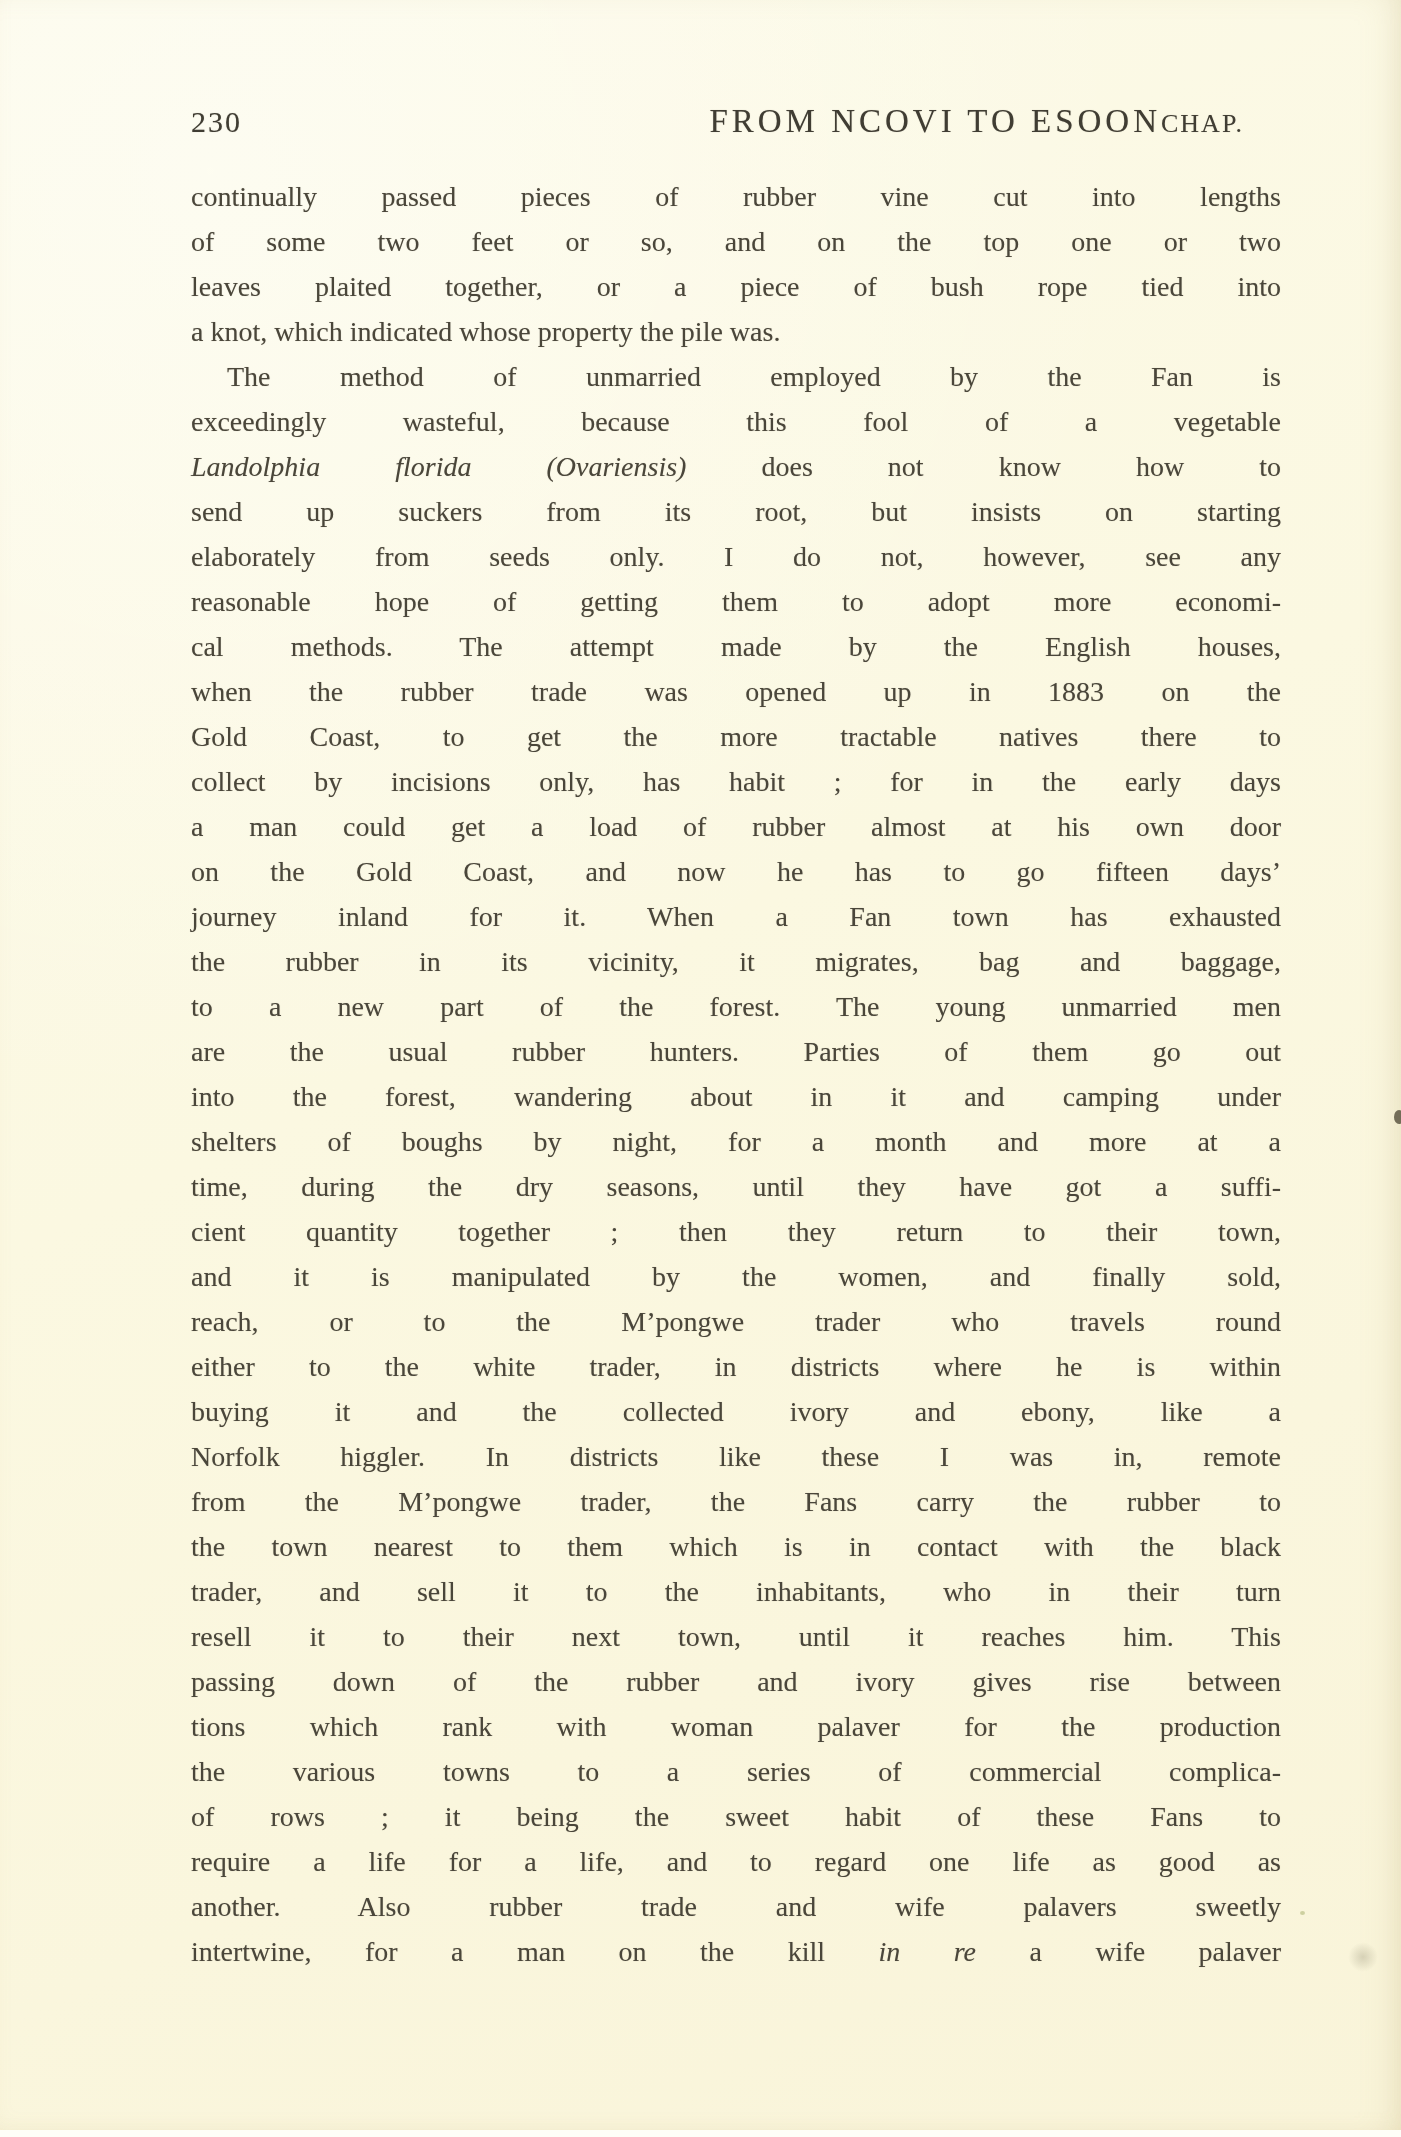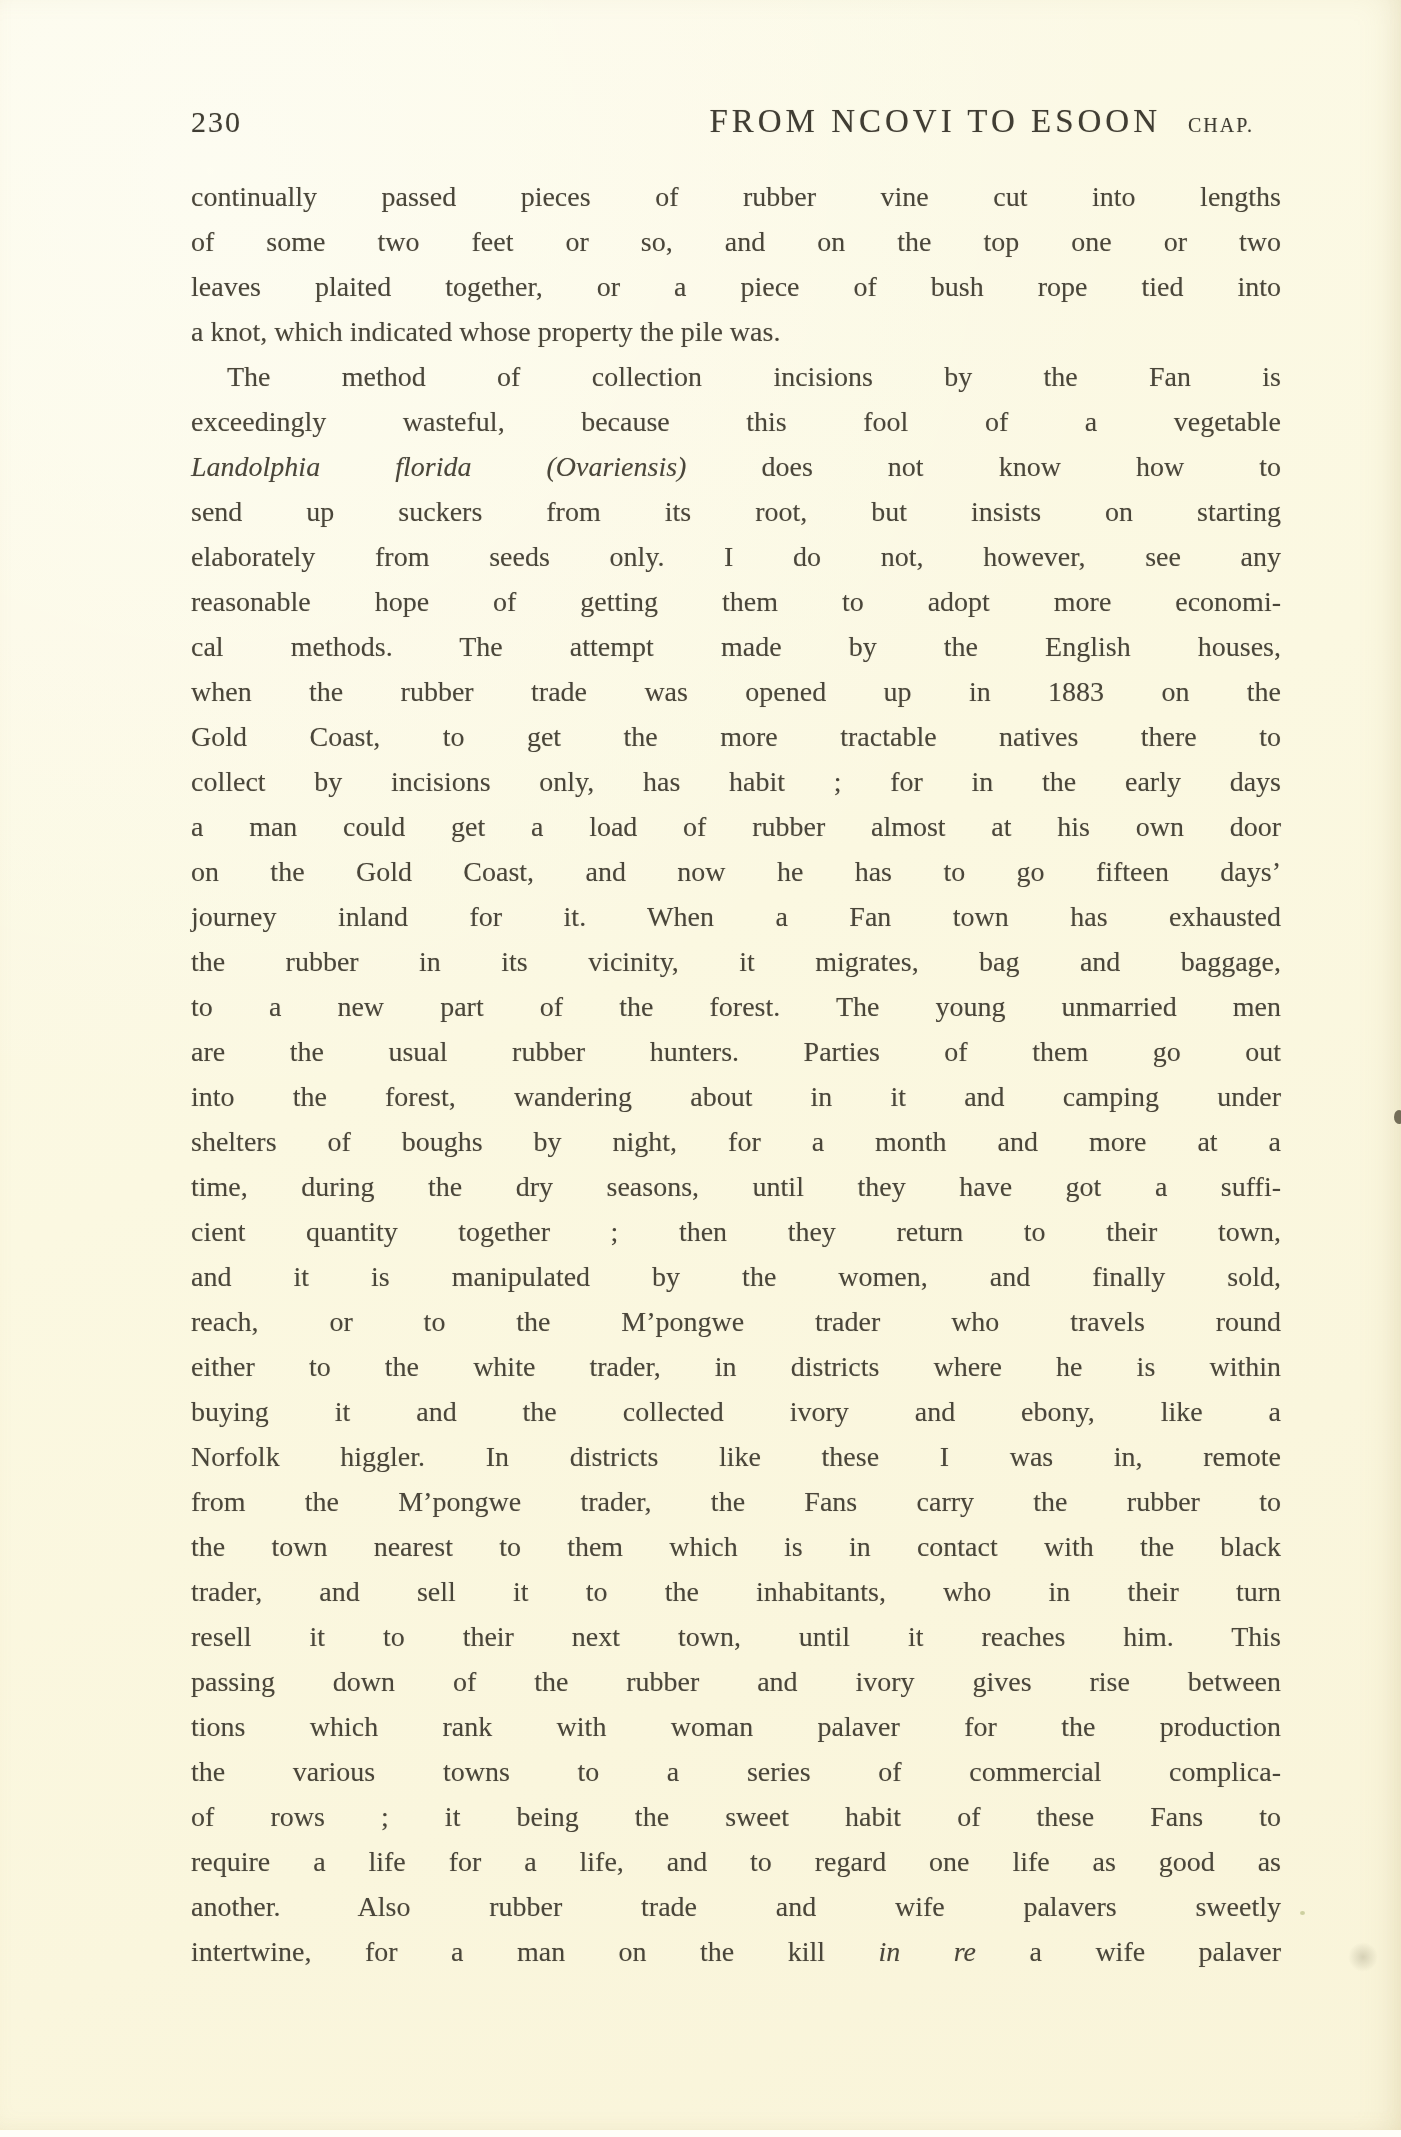--- a/index.html
+++ b/index.html
@@ -36,23 +36,23 @@
     min-width: 120px;
   }
   .running-title {
     flex: 1;
     text-align: right;
     font-size: 33px;
     letter-spacing: 4px;
     white-space: nowrap;
   }
   .chapter-label {
-    font-size: 20px;
+    font-size: 26px;
     letter-spacing: 2px;
-    text-align: center;
+    text-align: left;
     min-width: 120px;
   }
 
   .body-text {
     position: absolute;
     top: 174px;
     left: 191px;
     width: 1090px;
     font-size: 28px;
     line-height: 45px;
@@ -112,21 +112,21 @@
     <span class="page-number">230</span>
     <span class="running-title">FROM NCOVI TO ESOON</span>
     <span class="chapter-label">CHAP.</span>
   </div>
 
   <div class="body-text">
       <div class="line"><span>continually passed pieces of rubber vine cut into lengths</span></div>
       <div class="line"><span>of some two feet or so, and on the top one or two</span></div>
       <div class="line"><span>leaves plaited together, or a piece of bush rope tied into</span></div>
       <div class="line flush-left"><span>a knot, which indicated whose property the pile was.</span></div>
-      <div class="line indent"><span>The method of collection incisions by the Fan is</span></div>
+      <div class="line indent"><span>The method of unmarried employed by the Fan is</span></div>
       <div class="line"><span>exceedingly wasteful, because this fool of a vegetable</span></div>
       <div class="line"><span class="italic">Landolphia florida (Ovariensis)</span><span> does not know how to</span></div>
       <div class="line"><span>send up suckers from its root, but insists on starting</span></div>
       <div class="line"><span>elaborately from seeds only.  I do not, however, see any</span></div>
       <div class="line"><span>reasonable hope of getting them to adopt more economi-</span></div>
       <div class="line"><span>cal methods.  The attempt made by the English houses,</span></div>
       <div class="line"><span>when the rubber trade was opened up in 1883 on the</span></div>
       <div class="line"><span>Gold Coast, to get the more tractable natives there to</span></div>
       <div class="line"><span>collect by incisions only, has habit ; for in the early days</span></div>
       <div class="line"><span>a man could get a load of rubber almost at his own door</span></div>

